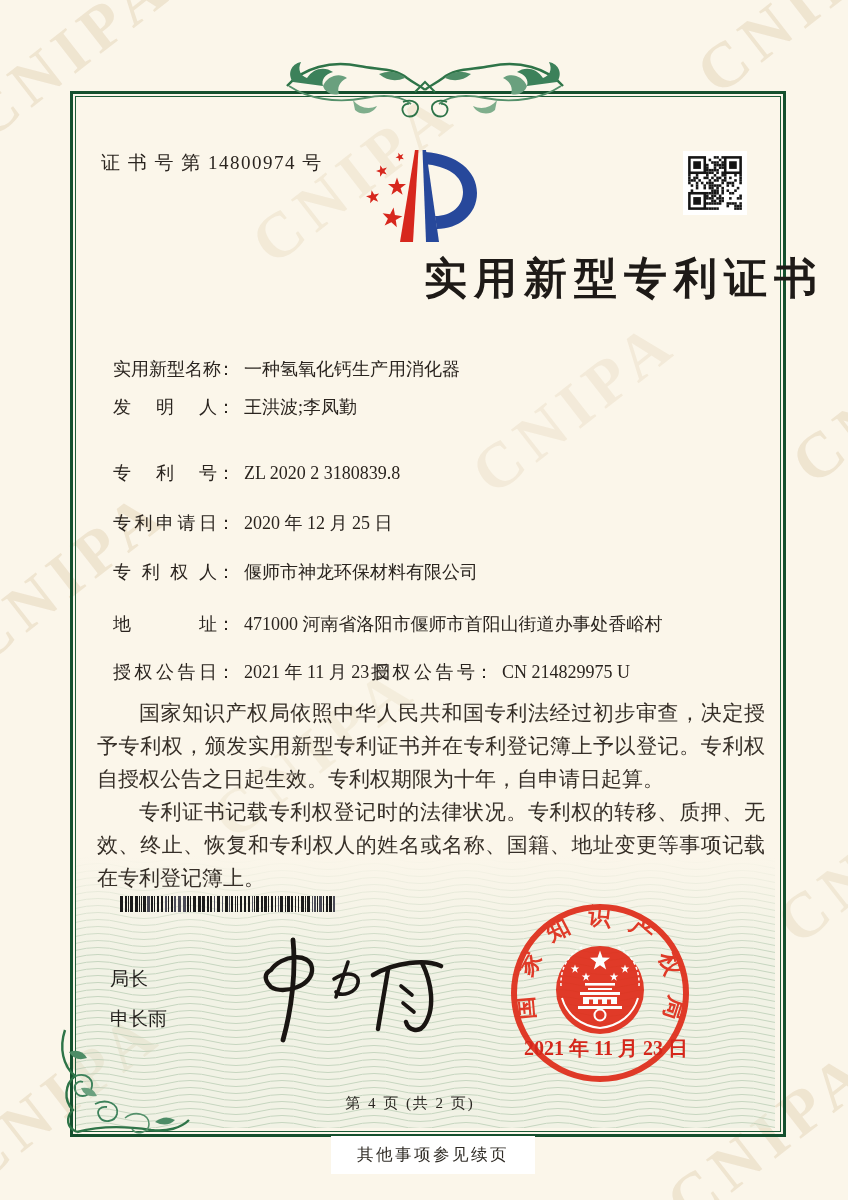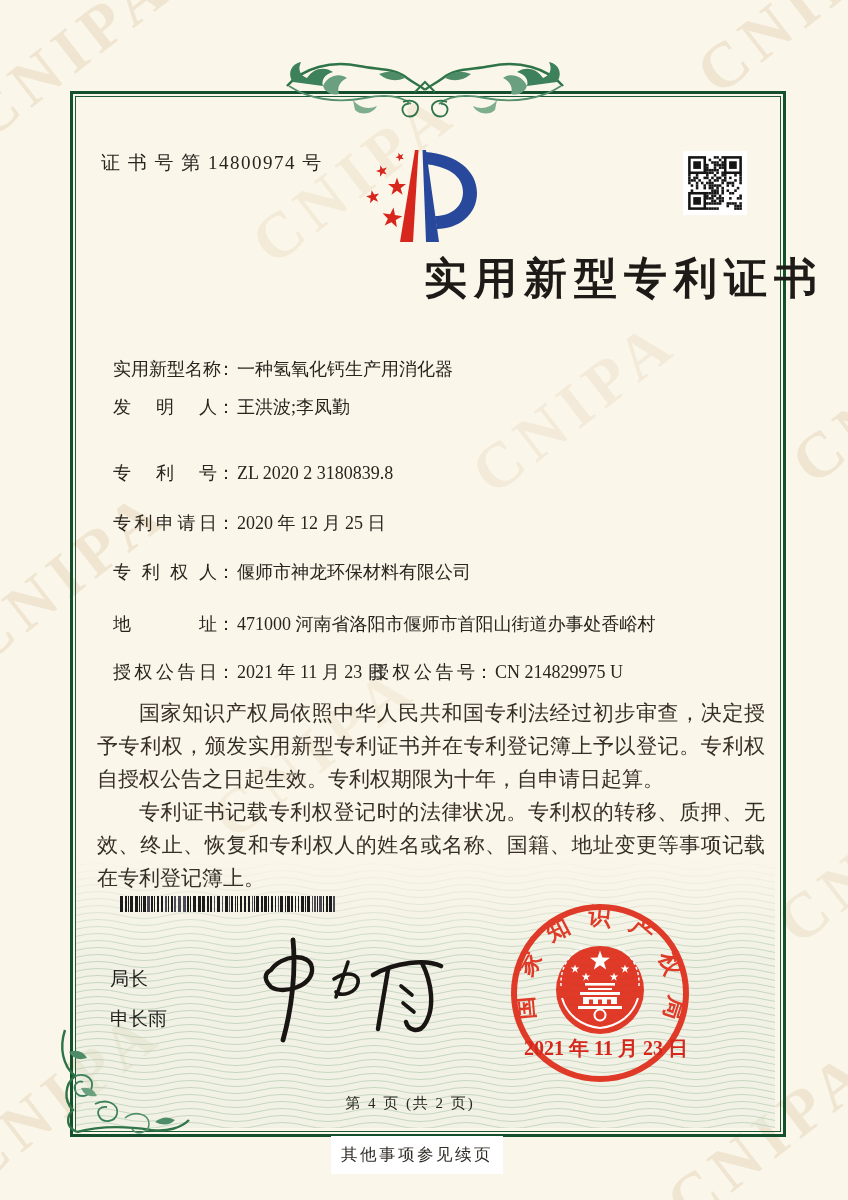--- a/index.html
+++ b/index.html
@@ -23,42 +23,42 @@
   
   .certno{position:absolute;left:101px;top:150px;font-size:19px;letter-spacing:1.5px;z-index:3;}
   .logo{position:absolute;left:352px;top:139px;z-index:3;}
   .qr{position:absolute;left:683px;top:151px;width:64px;height:64px;z-index:3;background:#fff;}
   .title{position:absolute;left:70px;top:250px;width:710px;text-align:right;
          font-size:43px;font-weight:bold;letter-spacing:7px;color:#1e1a17;z-index:3;margin-left:44px;}
   
   .frow{position:absolute;left:113px;font-size:18px;z-index:3;white-space:nowrap;}
   .flabel{display:inline-block;width:104px;text-align:justify;text-align-last:justify;
           vertical-align:bottom;}
-  .fvalue{margin-left:2px;}
+  .fvalue{margin-left:9px;}
   
   .bodytext{position:absolute;left:97px;top:697px;width:668px;font-size:21px;
             line-height:33px;text-align:justify;color:#362f28;z-index:3;}
   .bodytext p{margin:0;text-indent:2em;}
   
   .barcode{position:absolute;left:120px;top:896px;z-index:3;}
   
   .sig-title{position:absolute;left:110px;top:966px;font-size:19px;z-index:3;
              font-family:Liberation Mono, monospace;color:#1f1c19;}
   .sig-name{position:absolute;left:110px;top:1006px;font-size:19px;z-index:3;
             font-family:Liberation Serif, serif;color:#1f1c19;}
   .signature{position:absolute;left:235px;top:928px;z-index:3;}
   
   .seal{position:absolute;left:505px;top:898px;z-index:4;}
   .sealdate{position:absolute;left:524px;top:1035px;font-size:20px;color:#d5271b;
             z-index:5;white-space:nowrap;font-weight:bold;}
   
   .pageinfo{position:absolute;left:70px;top:1094px;width:680px;text-align:center;
             font-size:15px;letter-spacing:2px;z-index:3;color:#2a2722;}
   .notebox{position:absolute;left:331px;top:1136px;background:#ffffff;
-           padding:8px 10px;font-size:16.5px;letter-spacing:2.5px;z-index:3;color:#2e2a24;}
+           padding:8px 26px;font-size:16.5px;letter-spacing:2.5px;z-index:3;color:#2e2a24;}
 </style>
 </head>
 <body>
 
 <div class="page">
 
   <span class="wm" style="left:-50px;top:15px">CNIPA</span>
   <span class="wm" style="left:680px;top:-30px">CNIPA</span>
   <span class="wm" style="left:235px;top:140px;color:rgba(213,190,150,.22)">CNIPA</span>
   <span class="wm" style="left:455px;top:370px;color:rgba(213,190,150,.20)">CNIPA</span>

